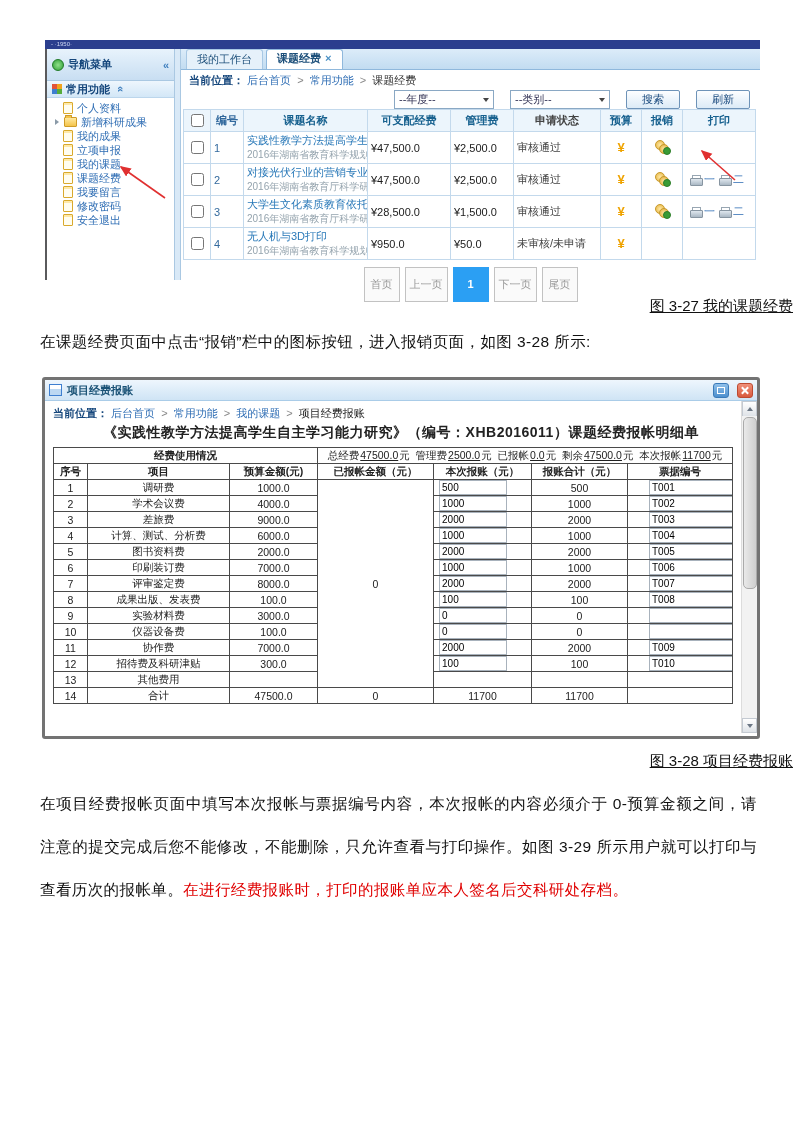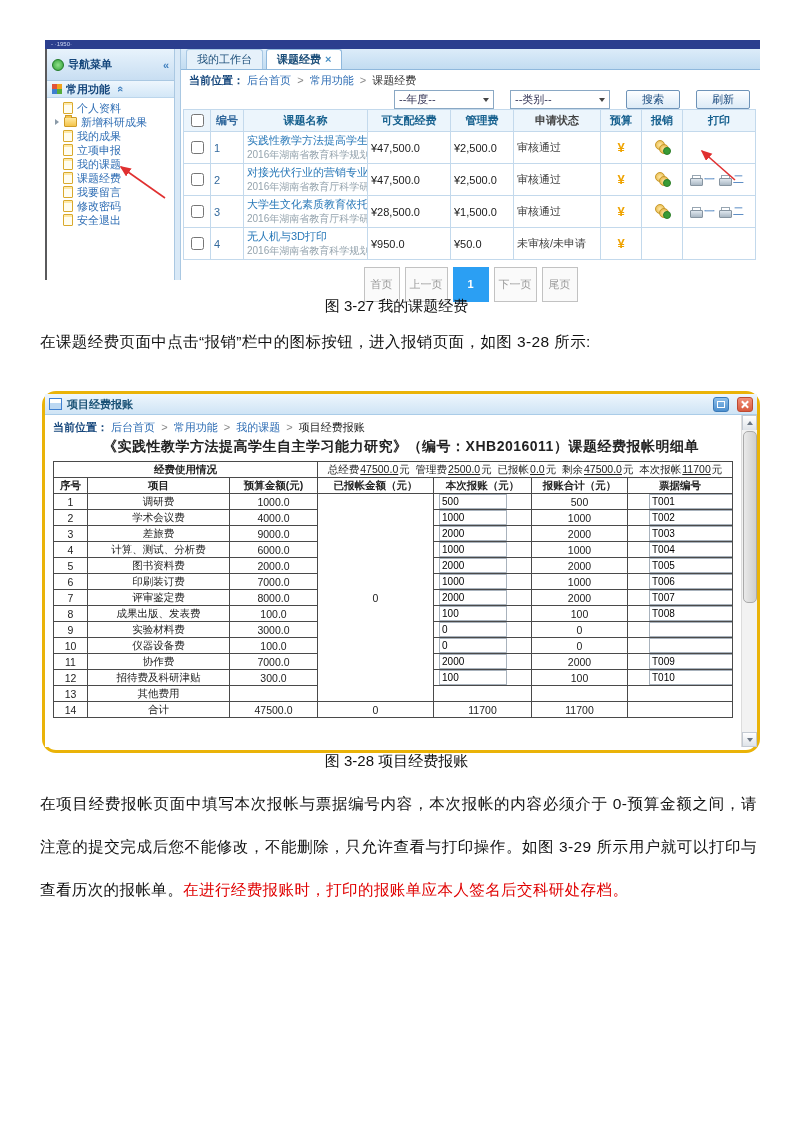--- a/index.html
+++ b/index.html
@@ -31,21 +31,21 @@
   .ic-page{width:8px;height:10px;background:#fffdf0;border:1px solid #d9a92c;border-radius:1px;flex:none;box-shadow:inset 0 2px 0 #ffe9a8;}
   .ic-folder{width:11px;height:8px;background:linear-gradient(#ffe9a0,#f3c34a);border:1px solid #cf9b26;border-radius:1px;flex:none;position:relative;}
   .ic-folder::before{content:"";position:absolute;left:0;top:-3px;width:5px;height:2px;background:#f3c34a;border:1px solid #cf9b26;border-bottom:none;border-radius:1px 1px 0 0;}
   .sb-label{color:#2e6db4;white-space:nowrap;}
 
   .s1-split{width:5px;background:#d9e9f7;border-right:1px solid #aac8e2;flex:none;}
   .s1-main{flex:1;display:flex;flex-direction:column;min-width:0;}
   .tabbar{height:22px;background:linear-gradient(#dcecf9,#c2dcf1);border-bottom:1px solid #8fb8dc;display:flex;align-items:flex-end;padding-left:5px;gap:3px;}
   .tab{height:19px;line-height:19px;padding:0 10px;border:1px solid #a8c8e4;border-bottom:none;border-radius:3px 3px 0 0;
     background:#e6f1fa;color:#1b4e79;cursor:pointer;white-space:nowrap;}
-  .tab.active{background:#fff;font-weight:bold;border-color:#8fb8dc;}
+  .tab.active{background:#fff;font-weight:bold;border-color:#8fb8dc;font-family:Liberation Mono, monospace;}
   .tab .x{color:#4a90c4;margin-left:4px;font-weight:bold;}
   .bcrow{height:20px;line-height:20px;padding-left:8px;color:#333;white-space:nowrap;}
   .bclabel{color:#16477c;font-weight:bold;}
   .bclink{color:#2e6db4;cursor:pointer;}
   .bcsep{color:#888;margin:0 3px;}
   .toolbar{height:24px;display:flex;justify-content:flex-end;align-items:center;gap:16px;padding-right:10px;}
   .fselect{width:90px;height:17px;border:1px solid #8aa8c4;background:#fff;color:#335;display:flex;align-items:center;padding:0 4px;cursor:pointer;}
   .fselect .spacer{flex:1;}
   .caret{width:0;height:0;border-top:4px solid #444;border-left:3px solid transparent;border-right:3px solid transparent;}
   .btn1{height:19px;min-width:54px;border:1px solid #6e93b8;border-radius:2px;background:linear-gradient(#fdfeff,#dcebf7);
@@ -73,21 +73,21 @@
   .printer .pb{position:absolute;left:0;bottom:0;width:11px;height:6px;background:linear-gradient(#dfe7ee,#aab8c4);border:1px solid #8795a1;border-radius:1px;}
   .printer .pp{position:absolute;left:2px;top:0;width:7px;height:4px;background:#fff;border:1px solid #98a6b2;}
   .plabel{color:#2e6db4;margin:0 4px 0 1px;cursor:pointer;}
   .pagerow{display:flex;justify-content:center;gap:5px;margin-top:7px;}
   .pg{min-width:26px;height:17px;line-height:17px;text-align:center;border:1px solid #c2c2c2;background:#fafafa;color:#9a9a9a;
     font-size:11px;padding:8px 4px;cursor:pointer;}
   .pg.active{background:#2b9ff3;border-color:#2b9ff3;color:#fff;font-weight:bold;}
   .overlay{pointer-events:none;left:0;top:0;}
 
   
-  .shot2{left:42px;top:391px;width:718px;height:362px;border:3px solid #eab308;border-radius:14px;background:#fff;font-size:11px;box-sizing:border-box;}
+  .shot2{left:42px;top:377px;width:718px;height:362px;border:3px solid #737373;border-radius:3px;background:#fff;font-size:11px;box-sizing:border-box;}
   .w-titlebar{height:20px;background:linear-gradient(#eef6fd,#cfe4f5);border-bottom:1px solid #aacce8;display:flex;align-items:center;padding:0 4px;gap:5px;}
   .w-icon{width:11px;height:10px;border:1px solid #3e7fd0;background:linear-gradient(#fff 40%,#bcd8f2 40%);flex:none;}
   .w-title{color:#1a5276;font-weight:bold;flex:1;}
   .w-btn{width:14px;height:13px;border-radius:3px;margin-left:3px;position:relative;cursor:pointer;flex:none;}
   .w-min{background:linear-gradient(#8fc0ea,#4c8fce);border:1px solid #3a7ab8;}
   .w-min::after{content:"";position:absolute;left:3px;top:3px;width:6px;height:5px;border:1px solid #fff;}
   .w-close{background:linear-gradient(#f0907a,#d85a3e);border:1px solid #bd4a31;}
   .w-close::before,.w-close::after{content:"";position:absolute;left:6px;top:2px;width:2px;height:9px;background:#fff;}
   .w-close::before{transform:rotate(45deg);}.w-close::after{transform:rotate(-45deg);}
   .w-content{position:relative;height:332px;background:#fff;}
@@ -110,21 +110,21 @@
     color:#1a3c6e;font-size:11px;cursor:pointer;font-family:inherit;}
   .vscroll{position:absolute;right:0;top:0;width:15px;height:332px;background:#f2f2f2;border-left:1px solid #dcdcdc;}
   .vs-btn{height:15px;display:flex;align-items:center;justify-content:center;background:linear-gradient(#fff,#dfe3e8);border:1px solid #c4cad2;box-sizing:border-box;cursor:pointer;}
   .vs-up{border-bottom:none;}
   .vs-down{position:absolute;bottom:0;left:0;right:0;}
   .tri-up{width:0;height:0;border-bottom:4px solid #6b7684;border-left:3px solid transparent;border-right:3px solid transparent;}
   .tri-down{width:0;height:0;border-top:4px solid #6b7684;border-left:3px solid transparent;border-right:3px solid transparent;}
   .vs-thumb{position:absolute;top:16px;left:1px;width:12px;height:170px;background:linear-gradient(90deg,#e9e9e9,#cfcfcf);border:1px solid #aaa;border-radius:5px;cursor:grab;}
 
   
-  .cap{width:793px;text-align:center;font-size:15px;color:#111;}
+  .cap{width:793px;text-align:right;font-size:15px;color:#111;text-decoration:underline;}
   .cap1{top:297px;}
   .cap2{top:752px;}
   .para{left:40px;width:717px;font-size:15.5px;letter-spacing:0.4px;color:#111;}
   .para1{top:332px;}
   .para2{top:782px;line-height:43px;text-align:justify;}
   .redtxt{color:#e00000;}
 </style>
 </head>
 <body>
 

